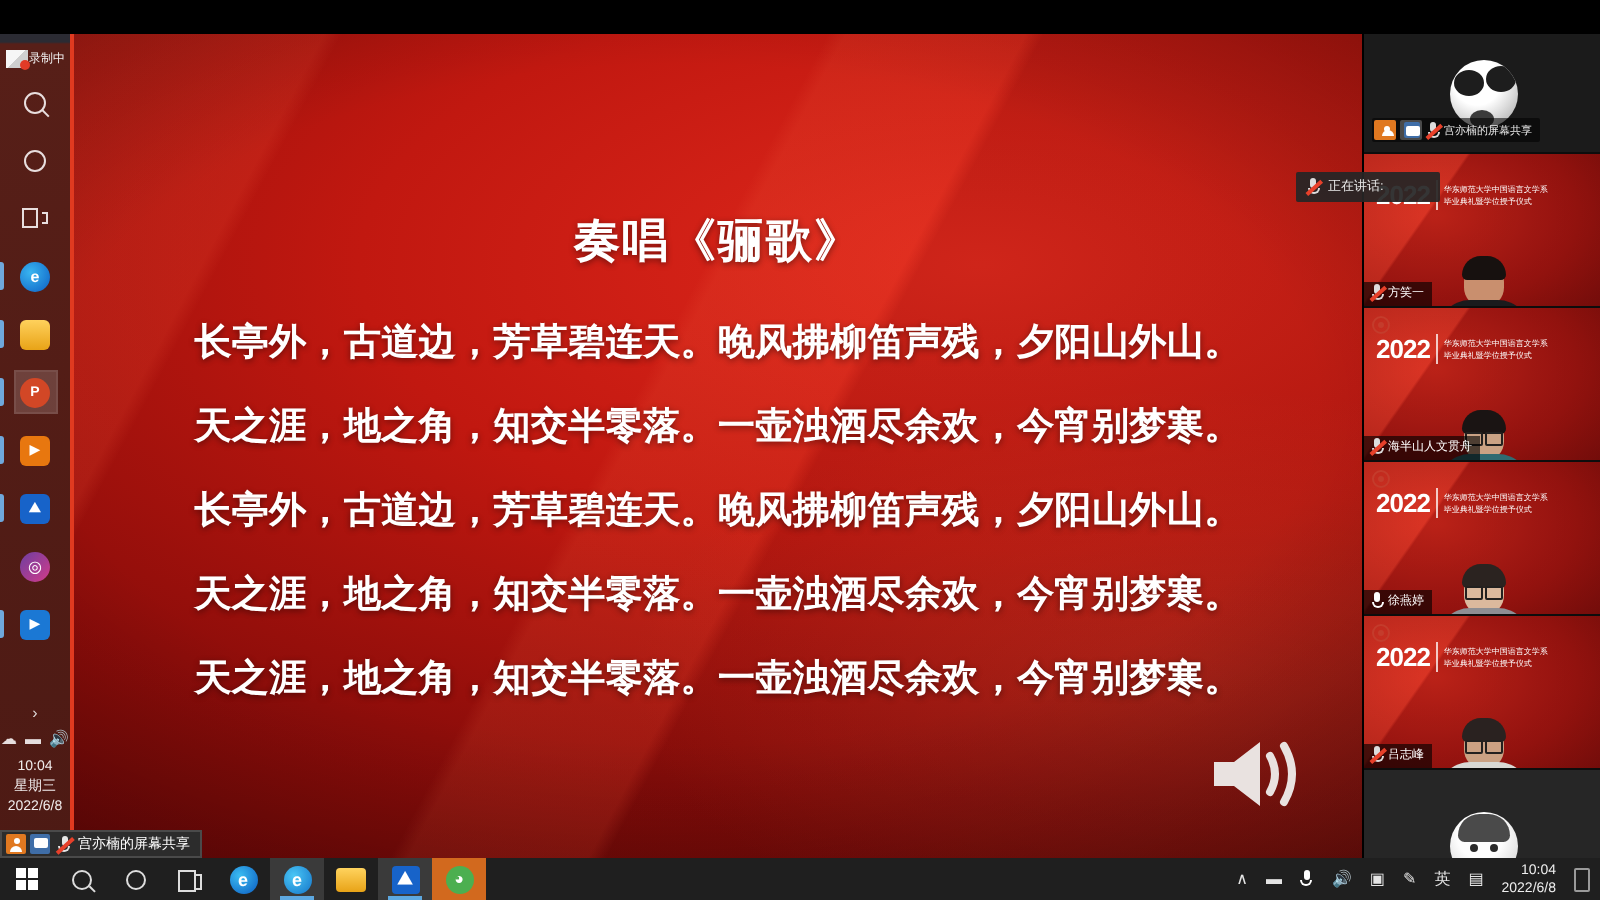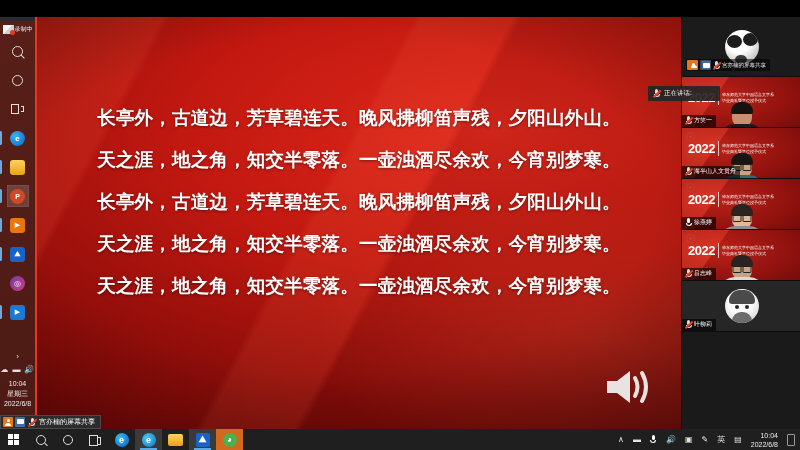--- a/index.html
+++ b/index.html
@@ -101,21 +101,21 @@
   .speaker-ico {
     position: absolute; right: 28px; bottom: 22px; width: 52px; height: 40px; z-index: 3;
   }
 
   
   .rail {
     position: absolute; left: 681px; top: 17px; width: 119px; height: 412px;
     background: #1a1a1a; border-left: 1px solid #000;
     display: flex; flex-direction: column; overflow: hidden;
   }
-  .tile { position: relative; width: 119px; height: 51px; background: #202020; overflow: hidden; flex: none;
+  .tile { position: relative; width: 119px; height: 77px; background: #202020; overflow: hidden; flex: none;
           border-bottom: 1px solid #0d0d0d; }
   .tile.avatar-tile { background: #262626; display:flex; align-items:center; justify-content:center; }
   .tile.first { height: 60px; background: #1b1b1b; display:flex; align-items:center; justify-content:center; }
 
   .cert-bg {
     position: absolute; inset: 0;
     background: radial-gradient(ellipse 110% 110% at 30% 40%, #d4261b 0%, #a51410 55%, #6e0b08 100%);
   }
   .cert-bg::before{
     content:""; position:absolute; inset:0;
@@ -300,20 +300,21 @@
       </div>
       <div class="clock">
         <div>10:04</div>
         <div>星期三</div>
         <div>2022/6/8</div>
       </div>
       <div class="notif"></div>
     </div>
 
     <div class="slide">
+      <div class="slide-title">奏唱《骊歌》</div>
       <div class="lyric-line">长亭外，古道边，芳草碧连天。晚风拂柳笛声残，夕阳山外山。</div>
       <div class="lyric-line">天之涯，地之角，知交半零落。一壶浊酒尽余欢，今宵别梦寒。</div>
       <div class="lyric-line">长亭外，古道边，芳草碧连天。晚风拂柳笛声残，夕阳山外山。</div>
       <div class="lyric-line">天之涯，地之角，知交半零落。一壶浊酒尽余欢，今宵别梦寒。</div>
       <div class="lyric-line">天之涯，地之角，知交半零落。一壶浊酒尽余欢，今宵别梦寒。</div>
     </div>
 
     <div class="speaker-ico">
       <svg viewBox="0 0 52 40" width="52" height="40">
         <path d="M6 14 h10 L29 4 v32 L16 26 H6 z" fill="#e9e2e0"></path>

